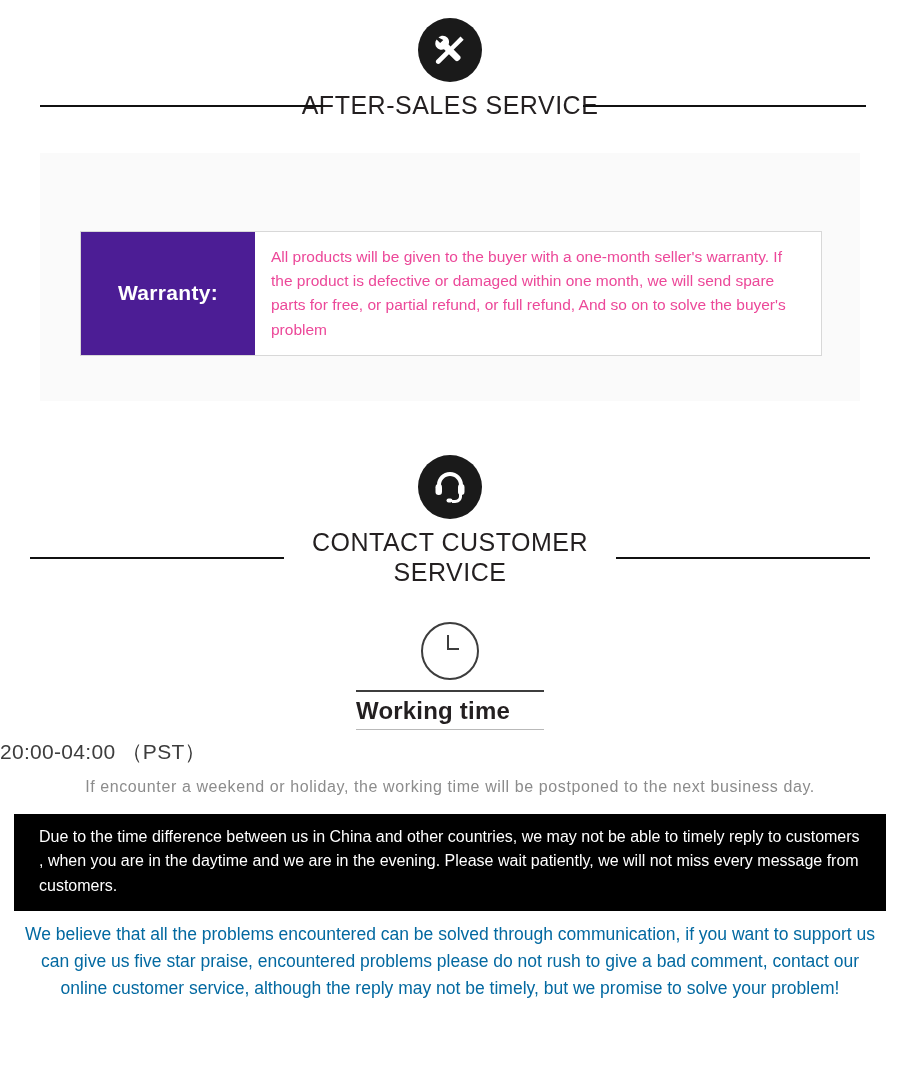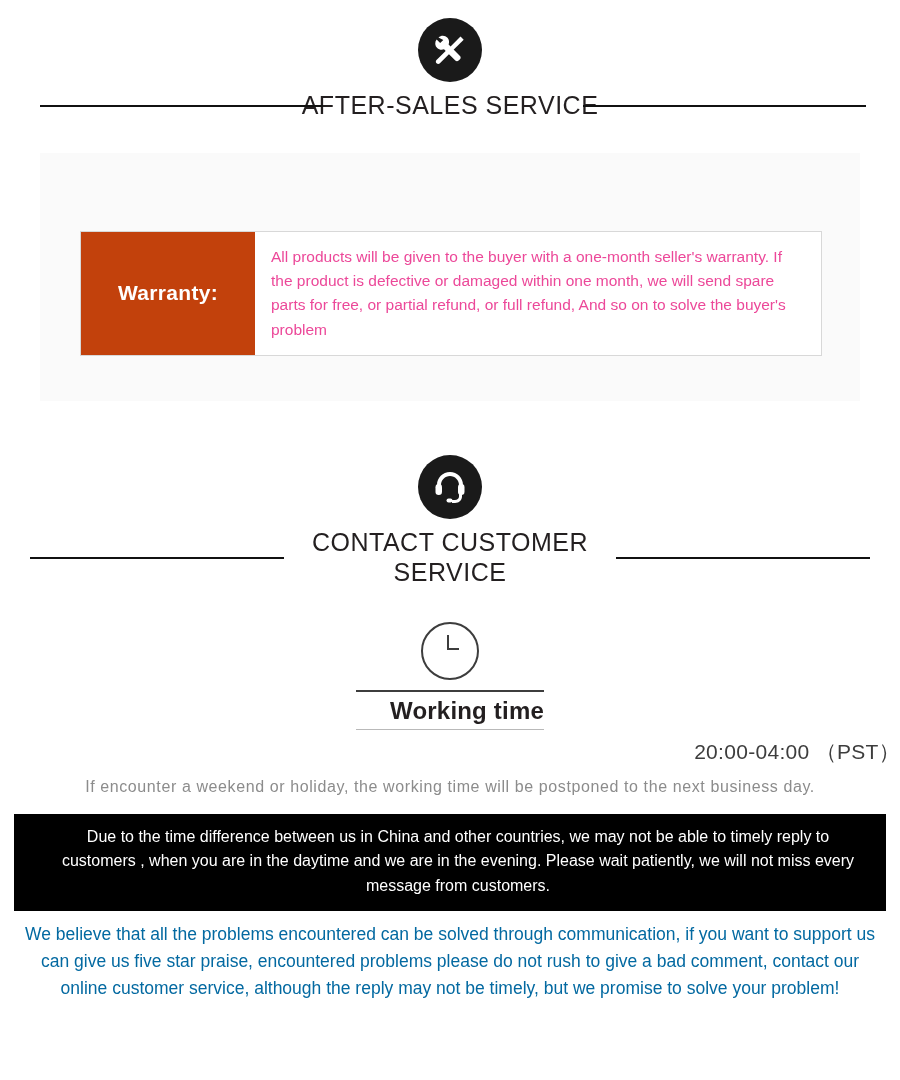--- a/index.html
+++ b/index.html
@@ -66,21 +66,21 @@
     position: absolute;
     left: 40px;
     top: 78px;
     display: flex;
     width: 742px;
     box-sizing: border-box;
     border: 1px solid #d8d8d8;
     background: #ffffff;
   }
   .warranty-label {
-    background: #c2410c;
+    background: #4c1d95;
     color: #ffffff;
     width: 174px;
     min-width: 174px;
     display: flex;
     align-items: center;
     justify-content: center;
     font-size: 21px;
     font-weight: 700;
     letter-spacing: 0.3px;
   }
@@ -128,49 +128,49 @@
     background: #3d3d3d;
     left: 24px;
     top: 24px;
   }
 
   .working-title {
     margin: 6px auto 0 auto;
     width: 188px;
     font-size: 24px;
     font-weight: 700;
-    text-align: right;
+    text-align: left;
     padding: 5px 0 4px 0;
     border-top: 2px solid #3d3d3d;
     border-bottom: 1px solid #b9b9b9;
     letter-spacing: 0.2px;
   }
   .working-hours {
-    text-align: right;
+    text-align: left;
     font-size: 21px;
     color: #3d3d3d;
     margin-top: 8px;
     letter-spacing: 0.3px;
   }
   .working-note {
     text-align: center;
     font-size: 16px;
     line-height: 1.5;
     color: #8c8c8c;
     margin-top: 9px;
     letter-spacing: 0.6px;
   }
 
   
   .black-banner {
     margin: 15px 14px 0 14px;
     background: #000000;
     color: #ffffff;
-    text-align: center;
-    padding: 11px 20px 12px 36px;
+    text-align: left;
+    padding: 11px 20px 12px 25px;
     font-size: 16px;
     line-height: 1.55;
   }
 
   
   .red-note {
     margin: 10px 18px 0 18px;
     text-align: center;
     color: #0369a1;
     font-size: 17.5px;

